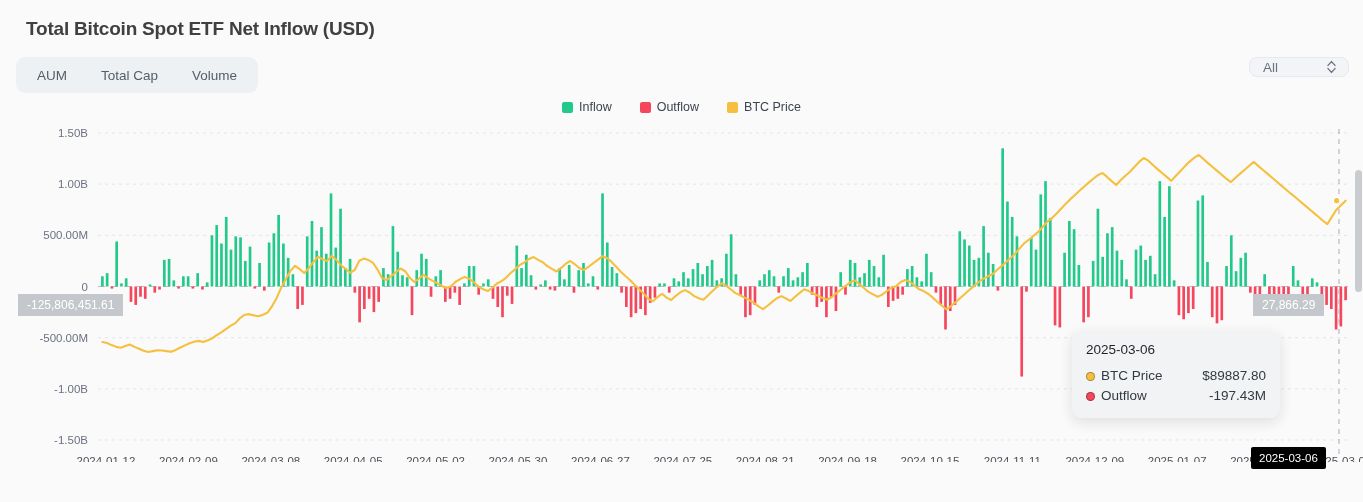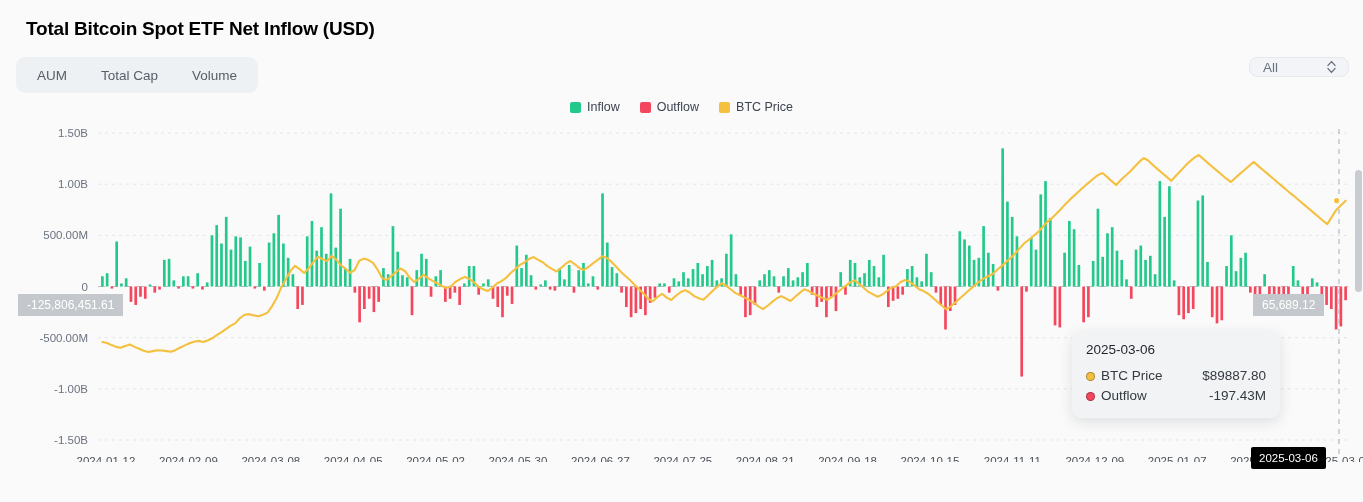--- a/index.html
+++ b/index.html
@@ -9,21 +9,21 @@
     background:#fafafa;
     font-family:"Liberation Sans", sans-serif;
     color:#1f2328;
     overflow:hidden;
     position:relative;
   }
   
   #page-title{
     position:absolute; left:26px; top:18px;
     font-size:19px; font-weight:bold; letter-spacing:-0.2px;
-    color:#000000;
+    color:#404040;
   }
   
   #tabbar{
     position:absolute; left:16px; top:57px;
     height:36px; display:flex; align-items:center;
     background:#eef1f4; border-radius:9px; padding:4px;
   }
   .tab{
     height:28px; padding:0 17px;
     display:flex; align-items:center; justify-content:center;
@@ -43,21 +43,21 @@
     background:#f2f4f7; border:1px solid #e6e9ee; border-radius:8px;
     display:flex; align-items:center; cursor:pointer;
   }
   #range-select .val{
     flex:1; padding-left:13px; font-size:13.5px; color:#6b7280;
   }
   #range-select .chev{ padding-right:11px; line-height:0; }
   
   #legend{
     position:absolute; left:0; right:0; top:100px;
-    display:flex; justify-content:center; align-items:center; gap:20px;
+    display:flex; justify-content:center; align-items:center; gap:28px;
     font-size:12.5px; color:#3d4450;
   }
   .leg{ display:flex; align-items:center; gap:6px; cursor:pointer; }
   .leg .sw{ width:11px; height:11px; border-radius:2px; display:block; }
   
   #plot{
     position:absolute; left:0; top:122px;
     width:1331px; height:340px;
   }
   #plot svg{ display:block; }
@@ -439,21 +439,21 @@
       <text x="930.0" y="343" class="xlab">2024-10-15</text>
       <text x="1012.4" y="343" class="xlab">2024-11-11</text>
       <text x="1094.8" y="343" class="xlab">2024-12-09</text>
       <text x="1177.2" y="343" class="xlab">2025-01-07</text>
       <text x="1259.6" y="343" class="xlab">2025-02-05</text>
       <text x="1342.0" y="343" class="xlab">2025-03-06</text>
     </svg>
 </div>
 
 <div class="chip" id="chip-left">-125,806,451.61</div>
-<div class="chip" id="chip-right">65,689.12</div>
+<div class="chip" id="chip-right">27,866.29</div>
 <div id="chip-date">2025-03-06</div>
 
 <div id="tooltip">
   <div class="tt-date">2025-03-06</div>
   <div class="tt-row">
     <span class="dot" style="background:#f5c03f"></span>
     <span class="k">BTC Price</span>
     <span class="v">$89887.80</span>
   </div>
   <div class="tt-row">

